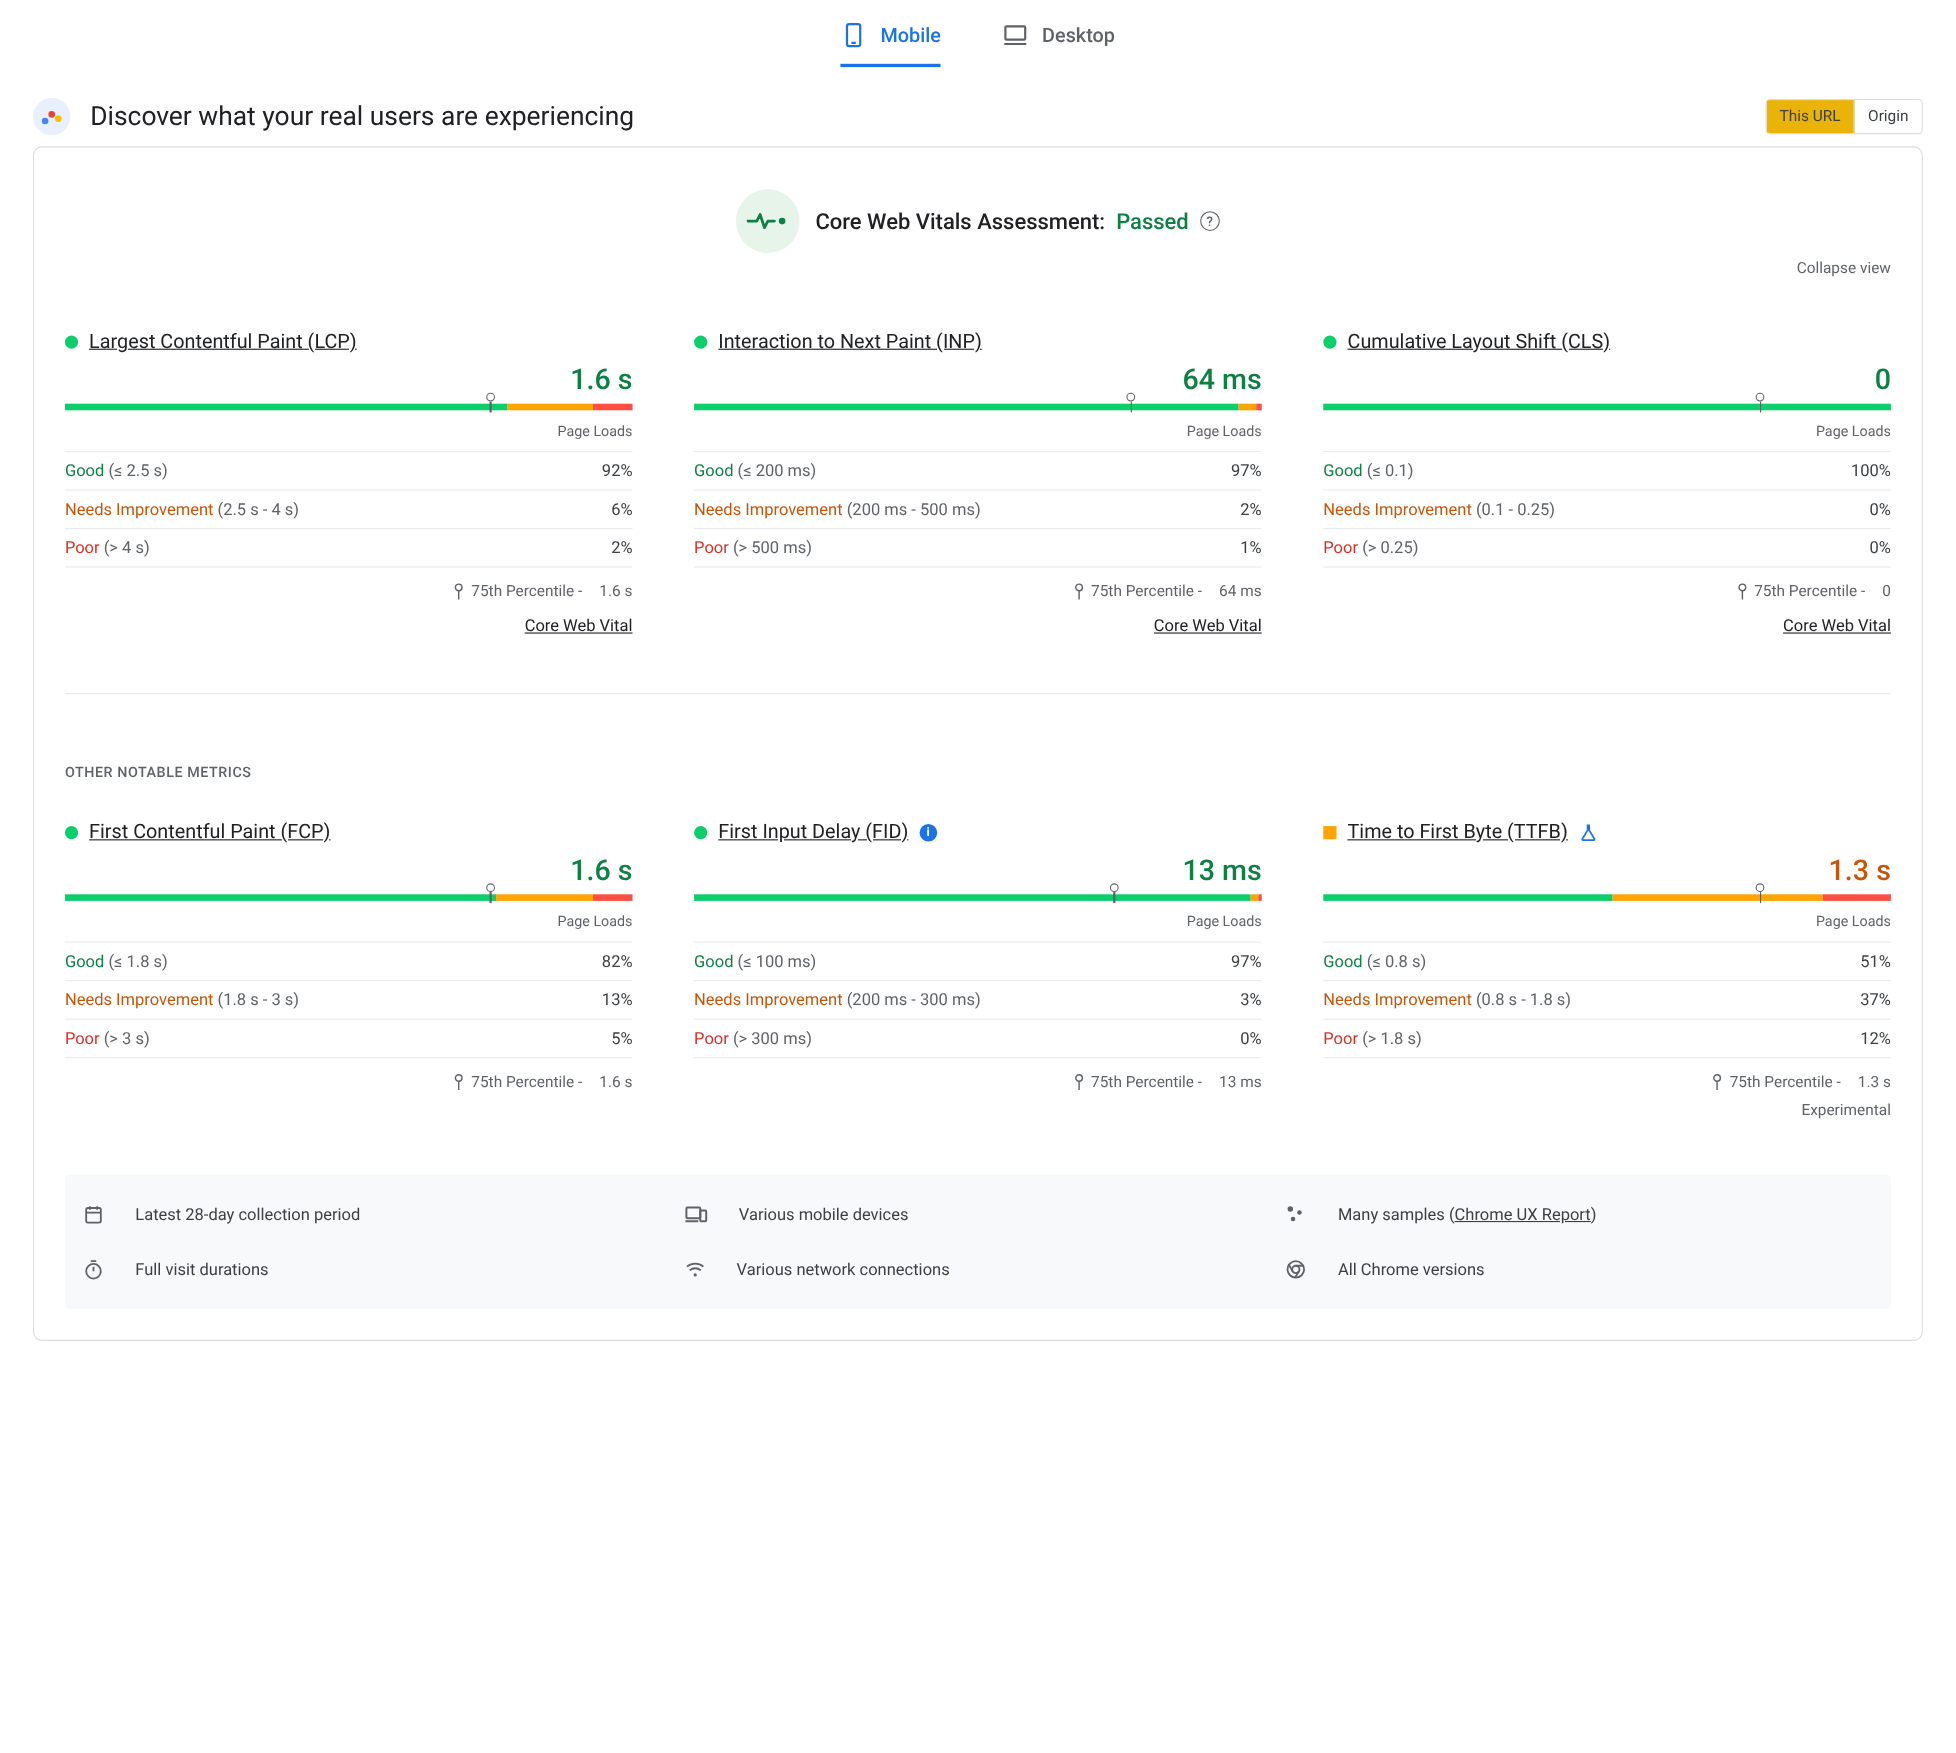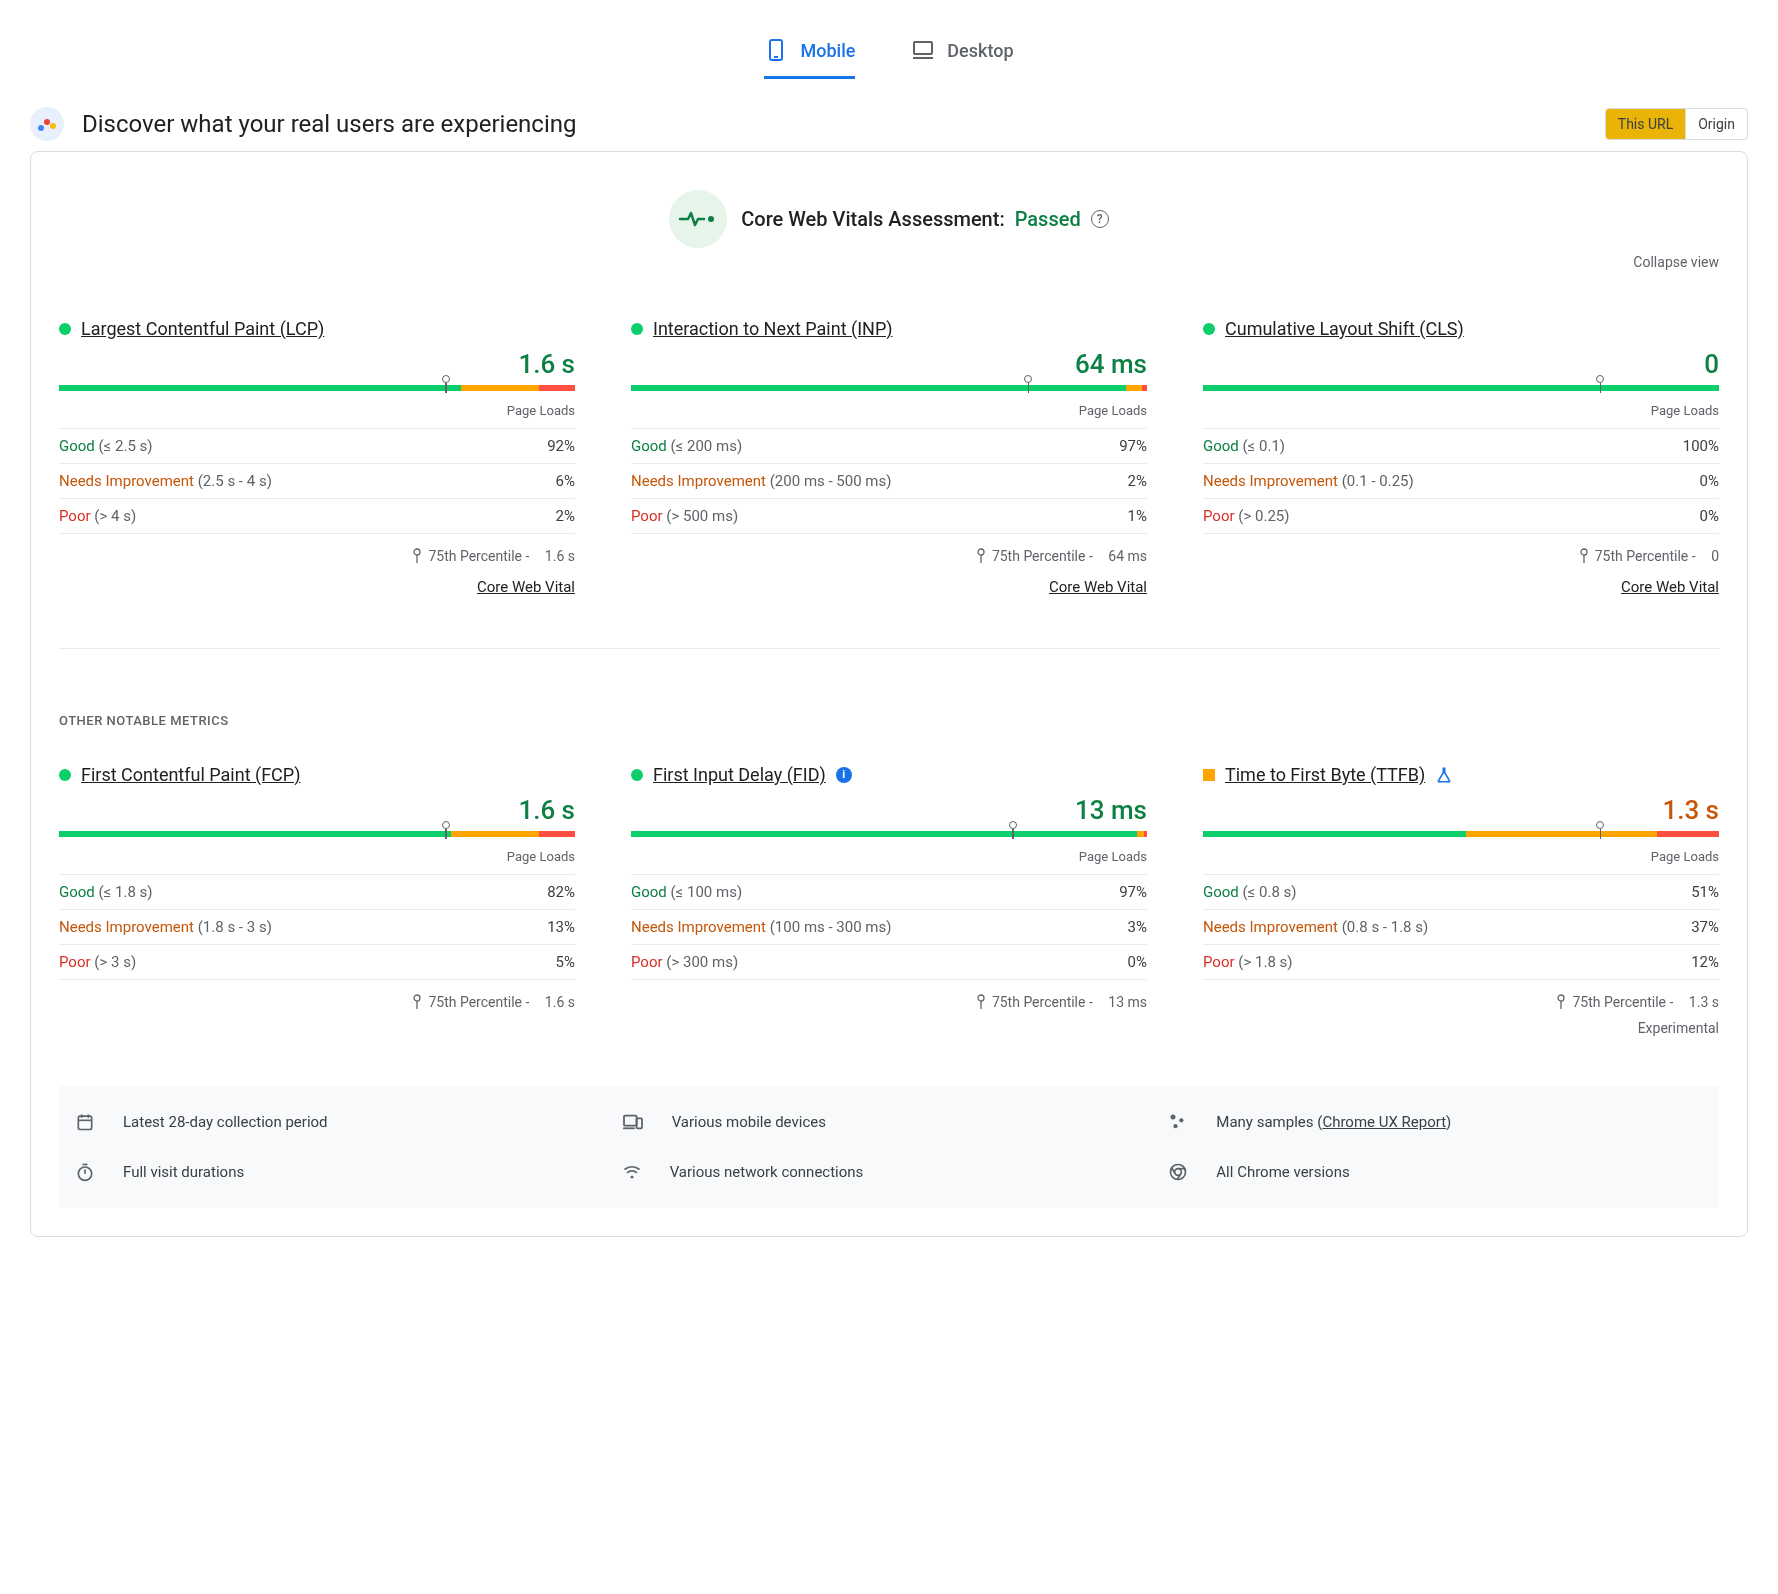--- a/index.html
+++ b/index.html
@@ -1,17 +1,17 @@
 <!DOCTYPE html>
 <html><head>
 <meta charset="utf-8">
 <style>
   * { box-sizing: border-box; margin: 0; padding: 0; }
   body { font-family: Roboto, "Helvetica Neue", Arial, sans-serif; background: #fff; color: #202124; font-size: 14px; padding: 0 30px 40px; }
-  .tabs { display: flex; justify-content: center; gap: 56px; border-bottom: 0px solid #e8eaed; padding-top: 22px; }
+  .tabs { display: flex; justify-content: center; gap: 56px; border-bottom: 0px solid #e8eaed; padding-top: 4px; }
   .tab { display: flex; align-items: center; gap: 12px; padding: 16px 0 14px; color: #5f6368; font-size: 18px; font-weight: 500; cursor: pointer; border-bottom: 3px solid transparent; }
   .tab.active { color: #1a73e8; border-bottom-color: #1a73e8; }
   .tab svg { width: 24px; height: 24px; }
   .header-row { display: flex; align-items: center; justify-content: space-between; margin: 28px 0 10px; }
   .header-left { display: flex; align-items: center; gap: 18px; }
   .crux-icon { width: 34px; height: 34px; border-radius: 50%; background: #e8f0fe; display:flex; align-items:center; justify-content:center;}
   .header-title { font-size: 24px; font-weight: 400; color: #202124; }
   .url-toggle { border: 1px solid #dadce0; border-radius: 4px; overflow: hidden; display: flex; }
   .url-toggle > div { padding: 7px 12px; font-size: 14px; color: #3c4043; cursor:pointer; }
   .url-toggle > div.active { background: #eab308; }
@@ -298,21 +298,21 @@
             <div class="stem"></div>
           </div>
       </div>
       <div class="page-loads">Page Loads</div>
       <div class="dist-table">
         <div class="dist-row">
             <span><span class="dist-label good">Good</span> <span class="dist-range">(≤ 100 ms)</span></span>
             <span class="dist-pct">97%</span>
           </div>
         <div class="dist-row">
-            <span><span class="dist-label ni">Needs Improvement</span> <span class="dist-range">(100 ms - 300 ms)</span></span>
+            <span><span class="dist-label ni">Needs Improvement</span> <span class="dist-range">(200 ms - 300 ms)</span></span>
             <span class="dist-pct">3%</span>
           </div>
         <div class="dist-row">
             <span><span class="dist-label poor">Poor</span> <span class="dist-range">(&gt; 300 ms)</span></span>
             <span class="dist-pct">0%</span>
           </div>
       </div>
       <div class="p75-row">
         <svg width="10" height="16" viewBox="0 0 10 16">
             <circle cx="5" cy="4" r="3" fill="none" stroke="#5f6368" stroke-width="1.3"></circle>

